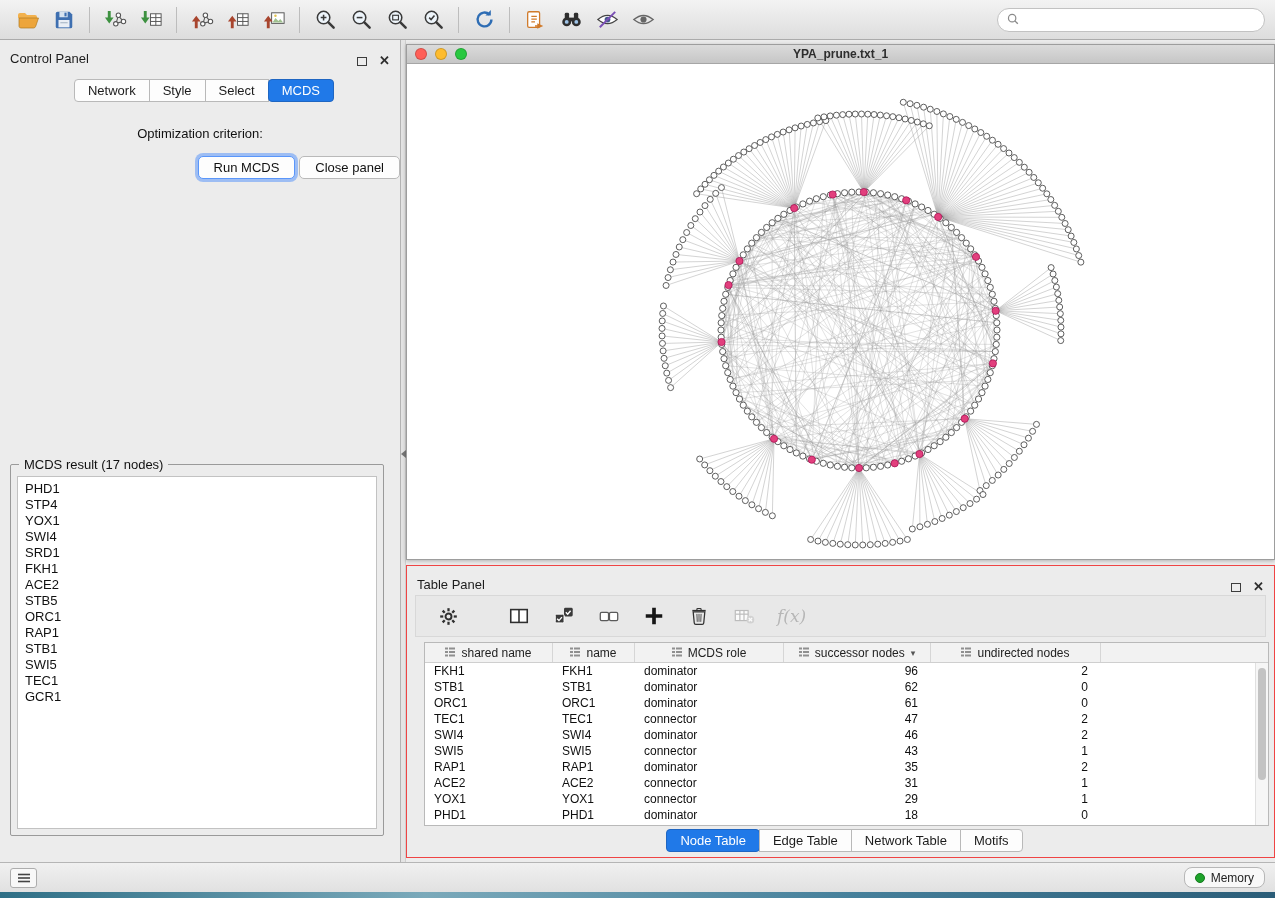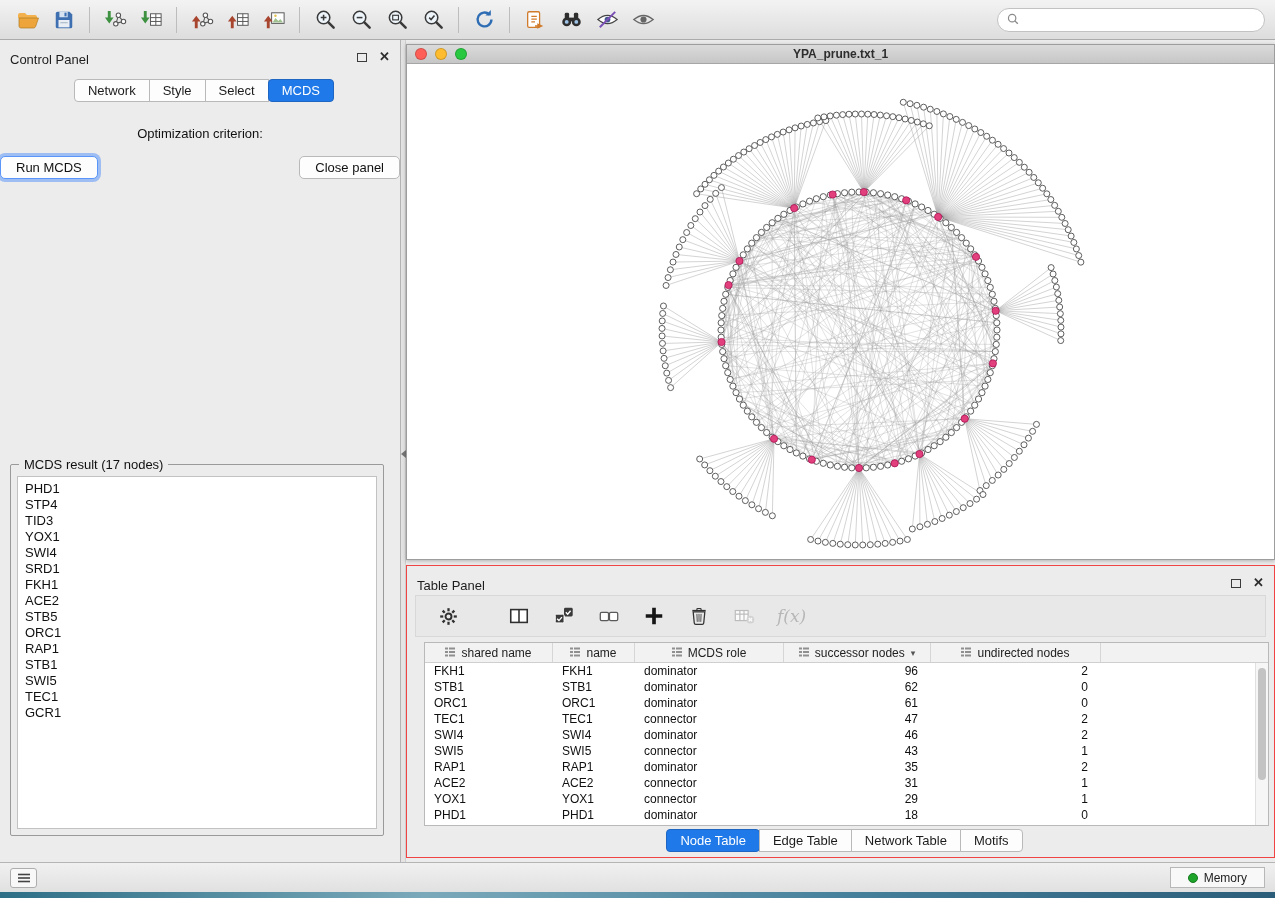--- a/index.html
+++ b/index.html
@@ -12,36 +12,36 @@
     display:flex;align-items:center;padding:0 10px}
   #toolbar-icons{display:flex;align-items:center}
   .tb-btn{width:36px;height:32px;display:flex;align-items:center;justify-content:center;border-radius:4px}
   .tb-sep{width:1px;height:26px;background:#bdbdbd;margin:0 7px}
   #search-box{margin-left:auto;width:268px;height:24px;background:#fff;border:1px solid #c2c2c2;
     border-radius:12px;display:flex;align-items:center;padding:0 9px;gap:5px}
   #search-input{border:none;outline:none;flex:1;font-size:12px;background:transparent}
 
   
   #control-panel{position:absolute;left:0;top:40px;width:401px;height:822px;background:#ececec;border-right:1px solid #b3b3b3}
-  .panel-header{height:26px;display:flex;align-items:flex-start;padding:12px 10px;font-size:13px;color:#1d1d1d}
+  .panel-header{height:26px;display:flex;align-items:flex-end;padding:0 10px;font-size:13px;color:#1d1d1d}
   .hdr-actions{margin-left:auto;display:flex;gap:12px;align-items:center}
   .float-ico{width:10px;height:9px;border:1.6px solid #3c3c3c;background:transparent}
   .close-ico{font-size:13px;font-weight:bold;color:#2e2e2e;line-height:10px}
   #cp-tabs{display:flex;justify-content:center;margin-top:13px}
   .cp-tab,.tp-tab{font-size:13px;padding:3px 13px;background:#fdfdfd;border:1px solid #b9b9b9;margin-left:-1px;color:#1c1c1c;white-space:nowrap}
   .cp-tab:first-child,.tp-tab:first-child{border-radius:4px 0 0 4px;margin-left:8px}
   .cp-tab:last-child,.tp-tab:last-child{border-radius:0 4px 4px 0}
   .cp-tab.active,.tp-tab.active{background:var(--accent,#2079e8);border-color:#1f66c2;color:#fff;border-radius:4px}
   #opt-label{text-align:center;font-size:13px;margin-top:24px}
   #mcds-dropdown{margin:9px auto 0;width:314px;height:23px;background:#fff;border:1px solid #b3b3b3;border-radius:5px;
     display:flex;align-items:center;position:relative;padding-left:9px;font-size:13px}
   .dd-cap{position:absolute;right:1px;top:1px;bottom:1px;width:19px;border-radius:4px;
     background:linear-gradient(#74a7f8,var(--accent,#2e6fe0));display:flex;flex-direction:column;
     align-items:center;justify-content:center;color:#fff;font-size:7px;line-height:5px}
-  #cp-buttons{display:flex;justify-content:space-between;gap:13px;margin-top:15px}
+  #cp-buttons{display:flex;justify-content:flex-end;gap:4px;margin-top:15px}
   .mac-btn{font-size:13px;padding:3px 15px;background:#fdfdfd;border:1px solid #b9b9b9;border-radius:5px;color:#111}
   .mac-btn.focused{box-shadow:0 0 0 3px rgba(92,152,250,.55);border-color:#5a96fa}
   #result-box{position:absolute;left:10px;top:424px;width:374px;height:372px;border:1px solid #9a9a9a;border-radius:2px}
   #result-legend{position:absolute;top:-8px;left:8px;background:#ececec;padding:0 5px;font-size:13px}
   #result-list{position:absolute;left:6px;top:11px;right:6px;bottom:6px;background:#fff;border:1px solid #c2c2c2;
     overflow:hidden;padding:4px 0;font-size:13px;line-height:16px}
   .result-item{padding-left:7px;white-space:nowrap}
 
   
   #v-splitter{position:absolute;left:401px;top:40px;width:5px;height:822px;background:#e4e4e4;border-right:1px solid #cfcfcf}
@@ -82,22 +82,22 @@
   .col0{width:128px}.col1{width:82px}.col2{width:149px}.col3{width:147px}.col4{width:170px}.colF{flex:1;border-right:none}
   #table-scrollbar{position:absolute;right:0;top:20px;bottom:0;width:13px;background:#f6f6f6;border-left:1px solid #e0e0e0}
   #table-scroll-thumb{position:absolute;left:2px;right:2px;top:5px;height:112px;background:#c3c3c3;border-radius:5px}
   #tp-tabs{position:absolute;left:0;right:0;bottom:5px;display:flex;justify-content:center}
 
   
   #status-bar{position:absolute;left:0;top:862px;width:1275px;height:30px;
     background:linear-gradient(#f0f0f0,#e1e1e1);border-top:1px solid #b5b5b5;display:flex;align-items:center;padding:0 10px}
   #layout-menu-btn{width:27px;height:20px;border:1px solid #adadad;border-radius:3px;background:#f8f8f8;
     display:flex;align-items:center;justify-content:center}
-  #memory-btn{margin-left:auto;height:21px;border:1px solid #b7b7b7;border-radius:0;background:#f8f8f8;
-    display:flex;align-items:center;gap:6px;padding:0 17px;font-size:12px;color:#222}
+  #memory-btn{margin-left:auto;height:21px;border:1px solid #b7b7b7;border-radius:8px;background:#f8f8f8;
+    display:flex;align-items:center;gap:6px;padding:0 10px;font-size:12px;color:#222}
   .mem-dot{width:10px;height:10px;border-radius:50%;background:#1ea32b;border:1px solid #157a1f}
   #desktop-strip{position:absolute;left:0;top:892px;width:1275px;height:6px;
     background:linear-gradient(90deg,#2e6f86,#7aa9ba,#46809b,#2b5d78)}
 </style>
 </head>
 <body>
 
 <div id="toolbar">
   <div id="toolbar-icons">
       <div class="tb-btn">
@@ -274,21 +274,20 @@
   <div id="opt-label">Optimization criterion:</div>
   <div id="cp-buttons">
     <button class="mac-btn focused">Run MCDS</button>
     <button class="mac-btn">Close panel</button>
   </div>
   <div id="result-box">
     <span id="result-legend">MCDS result (17 nodes)</span>
     <div id="result-list">
         <div class="result-item">PHD1</div>
         <div class="result-item">STP4</div>
-        <div class="result-item">TID3</div>
         <div class="result-item">YOX1</div>
         <div class="result-item">SWI4</div>
         <div class="result-item">SRD1</div>
         <div class="result-item">FKH1</div>
         <div class="result-item">ACE2</div>
         <div class="result-item">STB5</div>
         <div class="result-item">ORC1</div>
         <div class="result-item">RAP1</div>
         <div class="result-item">STB1</div>
         <div class="result-item">SWI5</div>

